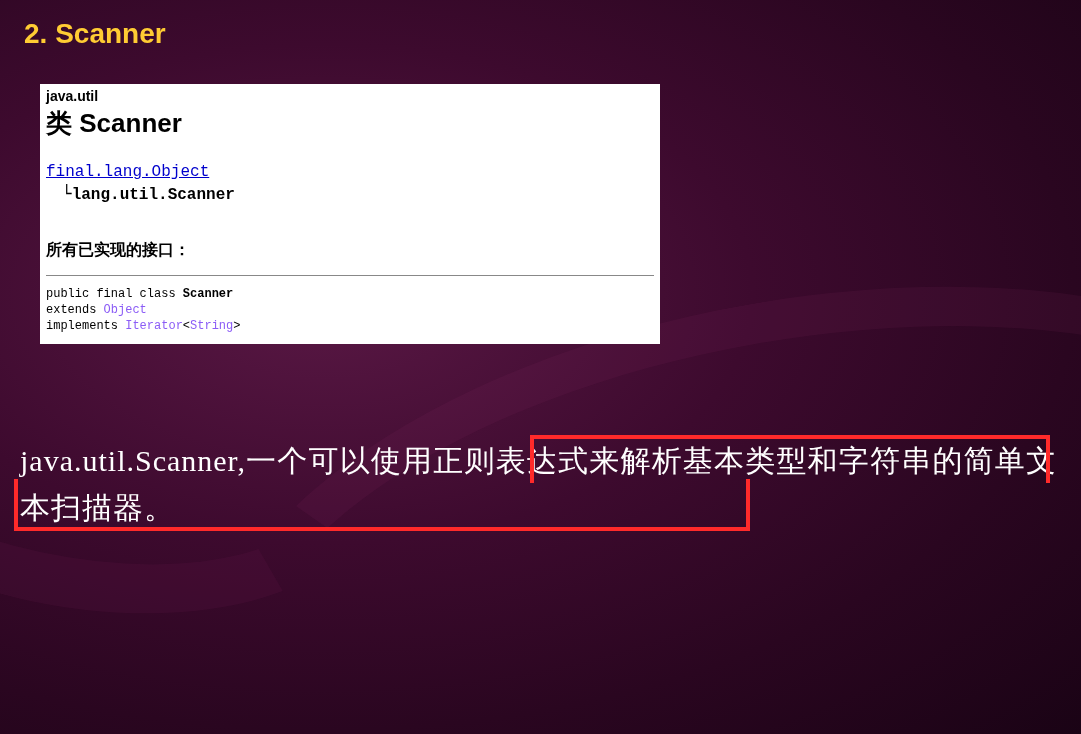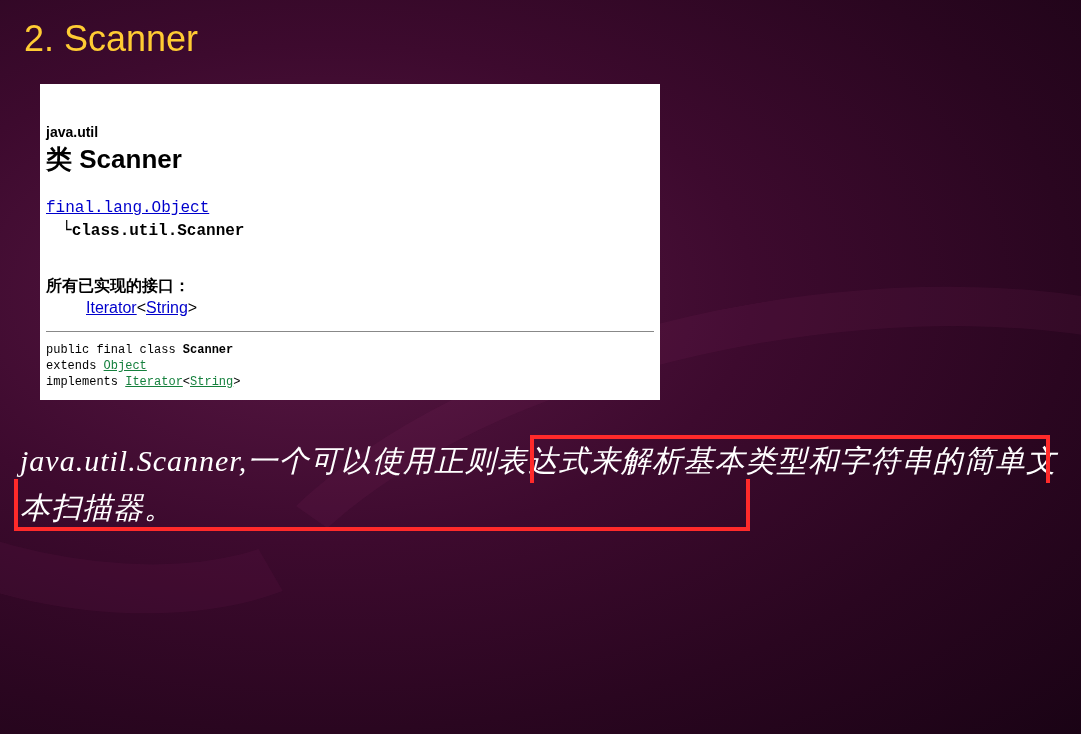--- a/index.html
+++ b/index.html
@@ -20,40 +20,39 @@
   }
   .swirl1 { width: 900px; height: 500px; top: -200px; left: 400px; transform: rotate(-20deg); border-width: 60px; border-color: transparent rgba(140,40,100,0.15) transparent transparent; }
   .swirl2 { width: 700px; height: 400px; top: 200px; left: -300px; transform: rotate(15deg); border-width: 50px; border-color: transparent transparent rgba(120,30,90,0.12) transparent; }
   .swirl3 { width: 1200px; height: 600px; top: 300px; left: 200px; transform: rotate(-10deg); border-width: 40px; border-color: rgba(150,50,110,0.1) transparent transparent transparent; }
 
   .slide-title {
     position: absolute;
     top: 18px;
     left: 24px;
     color: #ffcc33;
-    font-size: 36px;
-    font-weight: normal;
+    font-size: 28px;
+    font-weight: bold;
     font-family: "Microsoft YaHei", Arial, sans-serif;
   }
 
   .javadoc-box {
     position: absolute;
     top: 84px;
     left: 40px;
     width: 620px;
     background: #ffffff;
     color: #000;
     padding: 4px 6px 10px 6px;
     font-family: "SimSun", monospace;
   }
   .javadoc-pkg {
     font-size: 14px;
     font-weight: bold;
     font-family: "SimSun", Arial, sans-serif;
-    margin-top: 36px;
   }
   .javadoc-class {
     font-size: 26px;
     font-weight: bold;
     margin-top: 2px;
     font-family: "Microsoft YaHei", "SimSun", sans-serif;
   }
   .javadoc-hier {
     margin-top: 20px;
     font-family: "Courier New", "SimSun", monospace;
@@ -78,41 +77,40 @@
     border: none;
     border-top: 1px solid #888;
     margin: 14px 0 10px 0;
   }
   .javadoc-decl {
     font-family: "Courier New", "SimSun", monospace;
     font-size: 12px;
     line-height: 1.35;
   }
   .javadoc-decl .bold { font-weight: bold; }
-  .javadoc-decl .link { color: #15803d; text-decoration: underline; cursor: pointer; }
+  .javadoc-decl .link { color: #8b5cf6; cursor: pointer; }
 
   .desc-block {
     position: absolute;
     top: 438px;
     left: 20px;
     right: 24px;
     color: #ffffff;
     font-size: 30px;
     line-height: 1.55;
     font-family: "SimSun", "Microsoft YaHei", serif;
   }
   .desc-p2 {
     margin-top: 28px;
     text-align: justify;
     letter-spacing: 1px;
   }
   .desc-p1 {
     text-align: justify;
     letter-spacing: 1px;
-    font-style: italic;
   }
 
   .hl-box1 {
     position: absolute;
     border: 4px solid #ff2a2a;
     top: 435px;
     left: 530px;
     width: 520px;
     height: 48px;
     border-bottom: none;
@@ -139,28 +137,25 @@
 <div class="slide-title">2. Scanner</div>
 
 <div class="javadoc-box">
   <div class="javadoc-pkg">java.util</div>
   <div class="javadoc-class">
     <span>类 </span><span>Scanner</span>
   </div>
 
   <div class="javadoc-hier">
     <div><span class="link">final.lang.Object</span></div>
-    <div class="indent"><span class="tree-corner"></span><span class="mono-bold">class.util.Scanner</span></div>
+    <div class="indent"><span class="tree-corner"></span><span class="mono-bold">lang.util.Scanner</span></div>
   </div>
 
   <div class="javadoc-ifaces">
     <div class="label">所有已实现的接口：</div>
-    <div class="iface-line">
-      <span class="link">Iterator</span><span class="plain">&lt;</span><span class="link">String</span><span class="plain">&gt;</span>
-    </div>
   </div>
 
   <hr class="javadoc-hr">
 
   <div class="javadoc-decl">
     <div>
       <span>public final class </span><span class="bold">Scanner</span>
     </div>
     <div>
       <span>extends </span><span class="link">Object</span>

